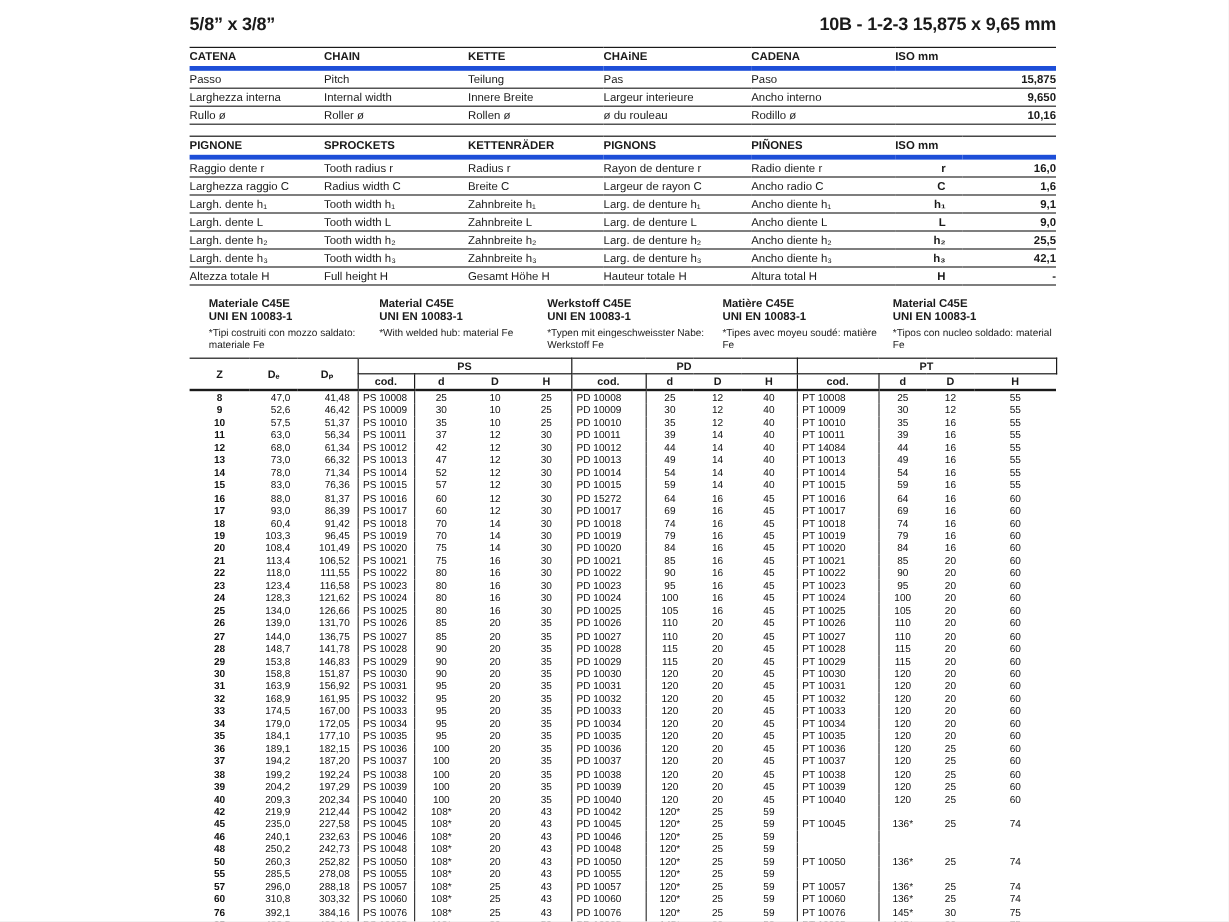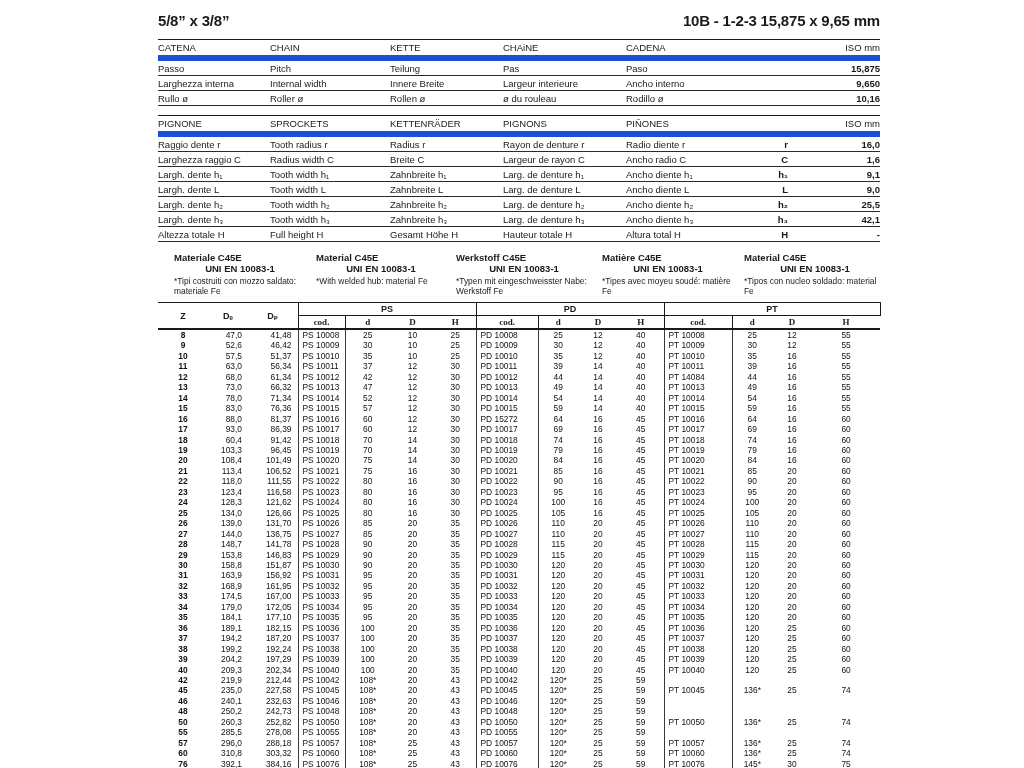--- a/index.html
+++ b/index.html
@@ -6,38 +6,38 @@
   .page{position:relative;width:1024px;height:768px;background:#ffffff;overflow:hidden;
         font-family:"Liberation Sans","DejaVu Sans",sans-serif;color:#1a1a1a;}
   .content{position:absolute;left:158px;top:12px;width:722px;}
   
   .titlebar{display:flex;justify-content:space-between;align-items:flex-start;margin-bottom:10px;}
   .titlebar .t{font-size:15px;font-weight:700;letter-spacing:-0.2px;}
   
   table{border-collapse:collapse;width:722px;table-layout:fixed;}
   th,td{padding:0;margin:0;overflow:hidden;white-space:nowrap;}
   .uptbl{margin-bottom:9px;}
-  .uptbl thead th{font-size:9.5px;font-weight:400;text-align:left;
-      border-top:1.5px solid #1a1a1a;border-bottom:6px solid #1d4ed8;
+  .uptbl thead th{font-size:9.5px;font-weight:700;text-align:left;
+      border-top:1.5px solid #1a1a1a;border-bottom:4px solid #1d4ed8;
       padding:2px 0 2px 0;margin-left:32px;}
-  .uptbl thead th.iso{text-align:right;}
+  .uptbl thead th.iso{}
   .uptbl tbody td{font-size:9.5px;border-bottom:1px solid #2a2a2a;padding:1.5px 0;}
   .uptbl tbody td.value{font-weight:700;text-align:right;}
   .uptbl tbody td.sym{font-weight:700;text-align:right;padding-right:14px;}
   
   .materials{display:flex;width:722px;margin:10px 0 6px 16px;}
   .mat-col{box-sizing:border-box;padding-right:10px;}
   .mat-col .mt{font-size:9.5px;font-weight:700;line-height:11px;}
-  .mat-col .ms{font-size:9.5px;font-weight:700;line-height:11px;text-align:center;}
+  .mat-col .ms{font-size:9.5px;font-weight:700;line-height:11px;}
   .mat-col .mn{font-size:8.4px;line-height:10px;margin-top:2px;color:#222;}
   
   .maintbl thead th{font-size:9px;font-weight:700;text-align:center;line-height:12px;}
   .maintbl thead tr.grp th{border-top:1px solid #1a1a1a;}
   .maintbl thead th.group{border-left:1px solid #1a1a1a;border-right:1px solid #1a1a1a;border-bottom:1px solid #1a1a1a;}
-  .maintbl thead tr.sub th{border-bottom:2px solid #1a1a1a;font-family:Liberation Serif, serif;}
+  .maintbl thead tr.sub th{border-bottom:2px solid #1a1a1a;}
   .maintbl thead th.corner{border-bottom:2px solid #1a1a1a;vertical-align:middle;}
   .maintbl thead th.codh{border-left:1px solid #1a1a1a;border-right:1px solid #1a1a1a;}
   .maintbl tbody td{font-size:8.4px;line-height:10.45px;text-align:center;color:#111;}
   .maintbl tbody td.z{font-weight:700;}
   .maintbl tbody td.num{text-align:right;padding-right:6px;}
   .maintbl tbody td.cod{text-align:left;padding-left:4px;border-left:1px solid #3a3a3a;border-right:1px solid #3a3a3a;}
   .maintbl tbody tr:last-child td{border-bottom:2px solid #1a1a1a;}
 </style>
 </head>
 <body>

